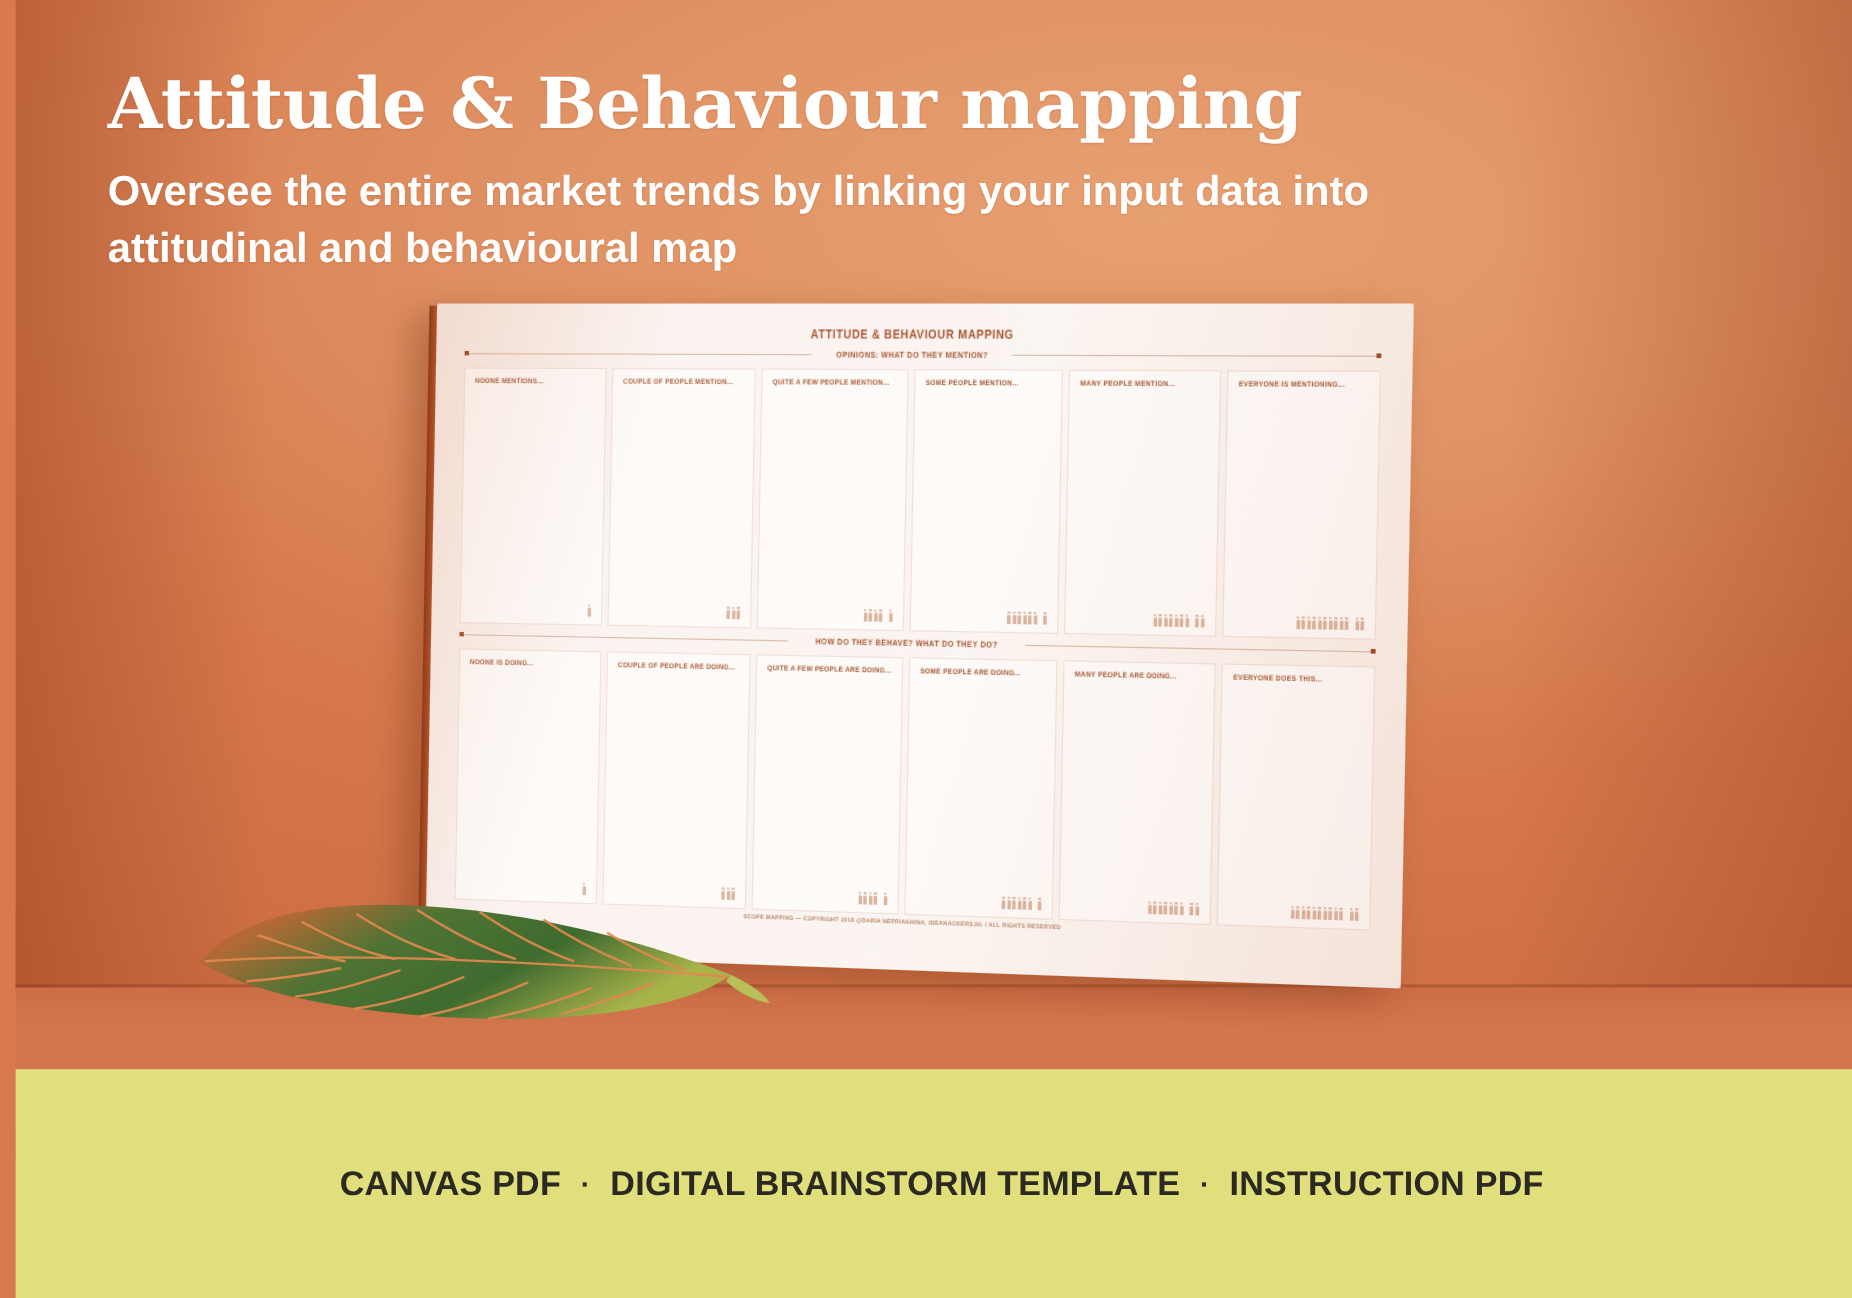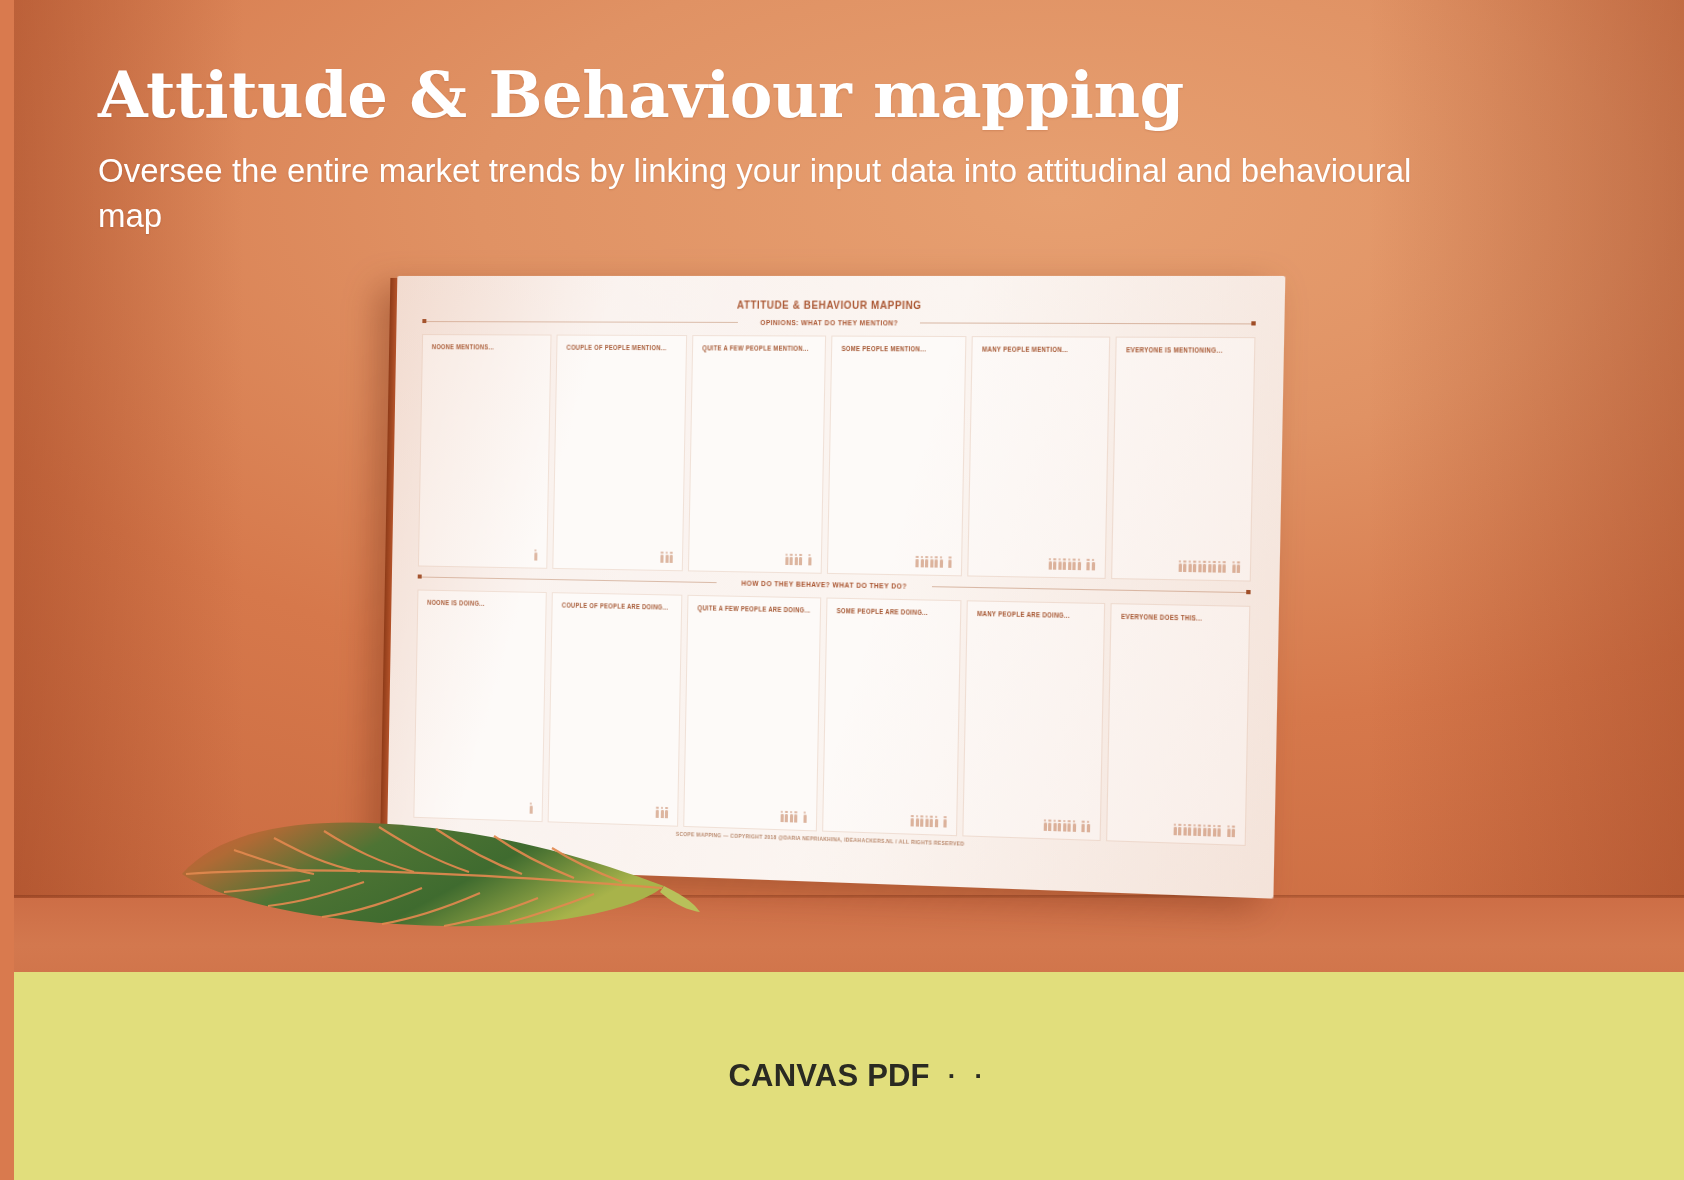--- a/index.html
+++ b/index.html
@@ -42,21 +42,21 @@
   .headline{
     position:absolute; left:84px; top:62px; width:1340px; color:#fff;
     text-shadow:0 1px 2px rgba(120,45,18,.18);
   }
   .headline h1{
     font-family:"DejaVu Serif", serif;
     font-size:64px; line-height:1.02; font-weight:700; letter-spacing:-0.5px;
     margin-bottom:22px;
   }
   .headline p{
-    font-size:33px; line-height:1.35; font-weight:400;
+    font-size:38px; line-height:1.35; font-weight:700;
     max-width:1320px;
   }
 
   
   .sheet-wrap{
     position:absolute; left:378px; top:276px; width:848px; height:590px;
     transform:perspective(2100px) rotateY(-7.5deg) rotateZ(1.05deg);
     transform-origin:left center;
     filter:drop-shadow(-14px 10px 16px rgba(110,42,18,.36));
   }
@@ -368,17 +368,19 @@
         <path d="M280,126 C314,120 344,110 374,98"></path>
         <path d="M346,122 C376,114 404,104 430,94"></path>
       </g>
     </svg>
   </div>
 
   <div class="banner">
     <div class="banner-text">
       <span>CANVAS PDF</span>
       <span class="dot">·</span>
+      <span>DIGITAL BRAINSTORM TEMPLATE</span>
       <span class="dot">·</span>
+      <span>INSTRUCTION PDF</span>
     </div>
   </div>
 
 </div>
 
 </body></html>

